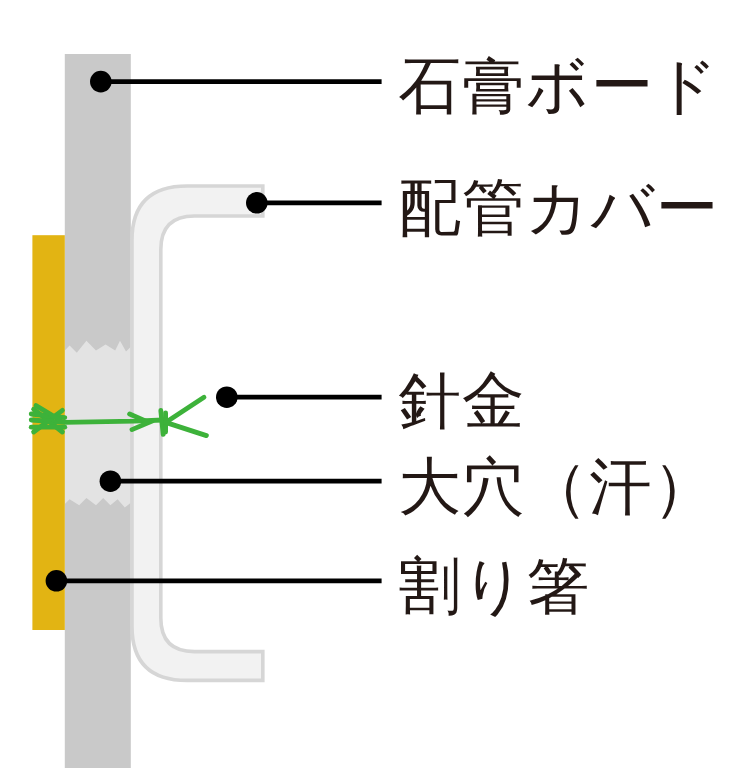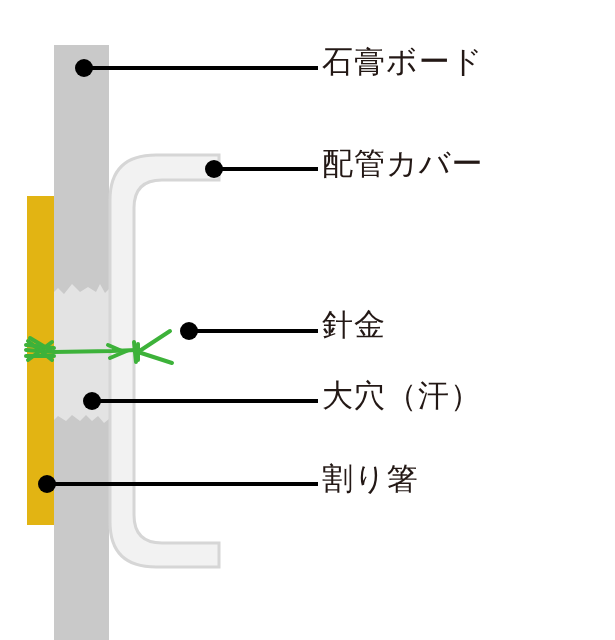--- a/index.html
+++ b/index.html
@@ -1,18 +1,18 @@
 <!DOCTYPE html>
 <html><head>
 <meta charset="utf-8">
 <style>
   html, body { margin:0; padding:0; background:#ffffff; }
   body { width:615px; height:640px; position:relative; overflow:hidden; font-family:"DejaVu Sans", sans-serif; }
   svg { position:absolute; left:0; top:0; }
-  .label { position:absolute; left:322px; font-size:31px; color:#231815; line-height:1; white-space:nowrap; letter-spacing:1px; }
+  .label { position:absolute; left:332px; font-size:52px; color:#231815; line-height:1; white-space:nowrap; letter-spacing:1px; }
 </style>
 </head>
 <body>
 
 <svg width="615" height="640" viewBox="0 0 615 640">
 
   <rect x="54" y="45" width="55" height="595" fill="#c9c9c9"></rect>
 
   <path d="M54,292 L58,288 L64,294 L72,284 L80,292 L88,287 L96,292 L100,284 L105,293 L109,289
            L109,419 L104,423 L98,416 L92,421 L86,415 L80,421 L72,415 L66,421 L58,416 L54,420 Z" fill="#e3e3e3"></path>

